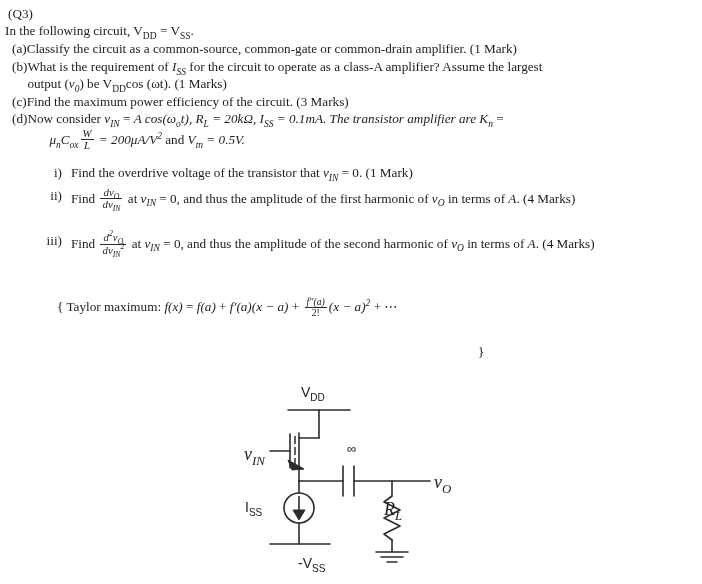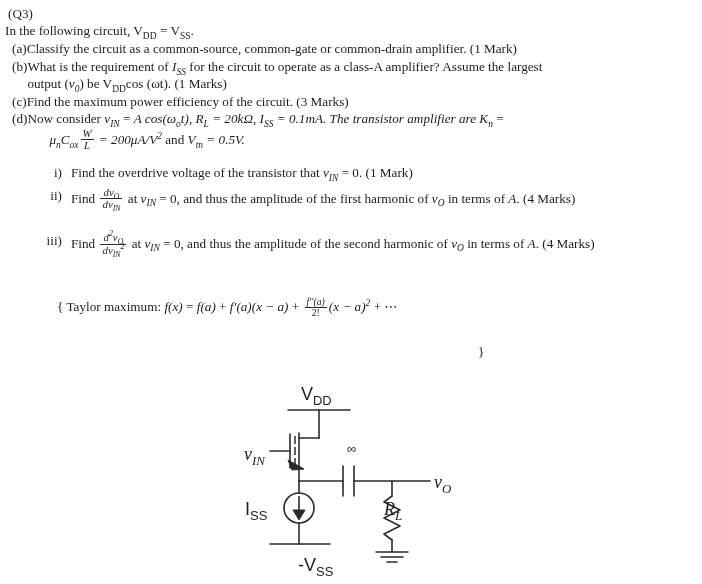--- a/index.html
+++ b/index.html
@@ -134,21 +134,21 @@
     position: absolute;
     left: 240px;
     top: 386px;
     width: 250px;
     height: 195px;
   }
   .circuit svg { display: block; }
   .clabel {
     position: absolute;
     font-family: "Liberation Sans", sans-serif;
-    font-size: 18px;
+    font-size: 14px;
     color: #222;
     white-space: nowrap;
   }
   .clabel.serif-i {
     font-family: "Liberation Serif", serif;
     font-style: italic;
     font-size: 18px;
   }
   .lab-vdd { left: 61px; top: -2px; }
   .lab-vss { left: 58px; top: 169px; }

